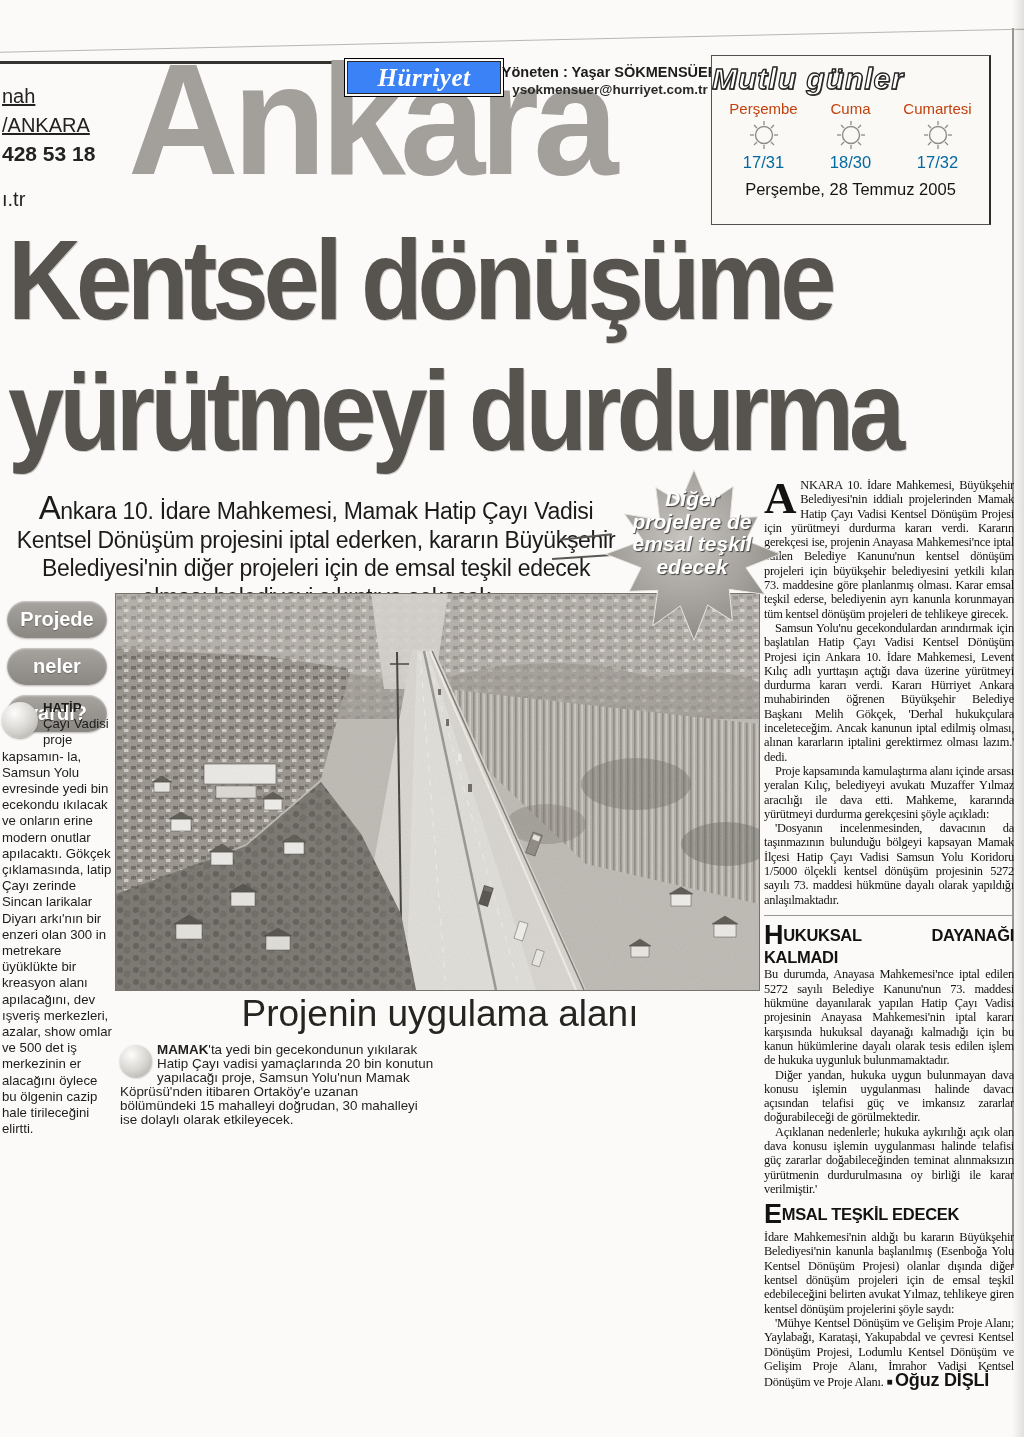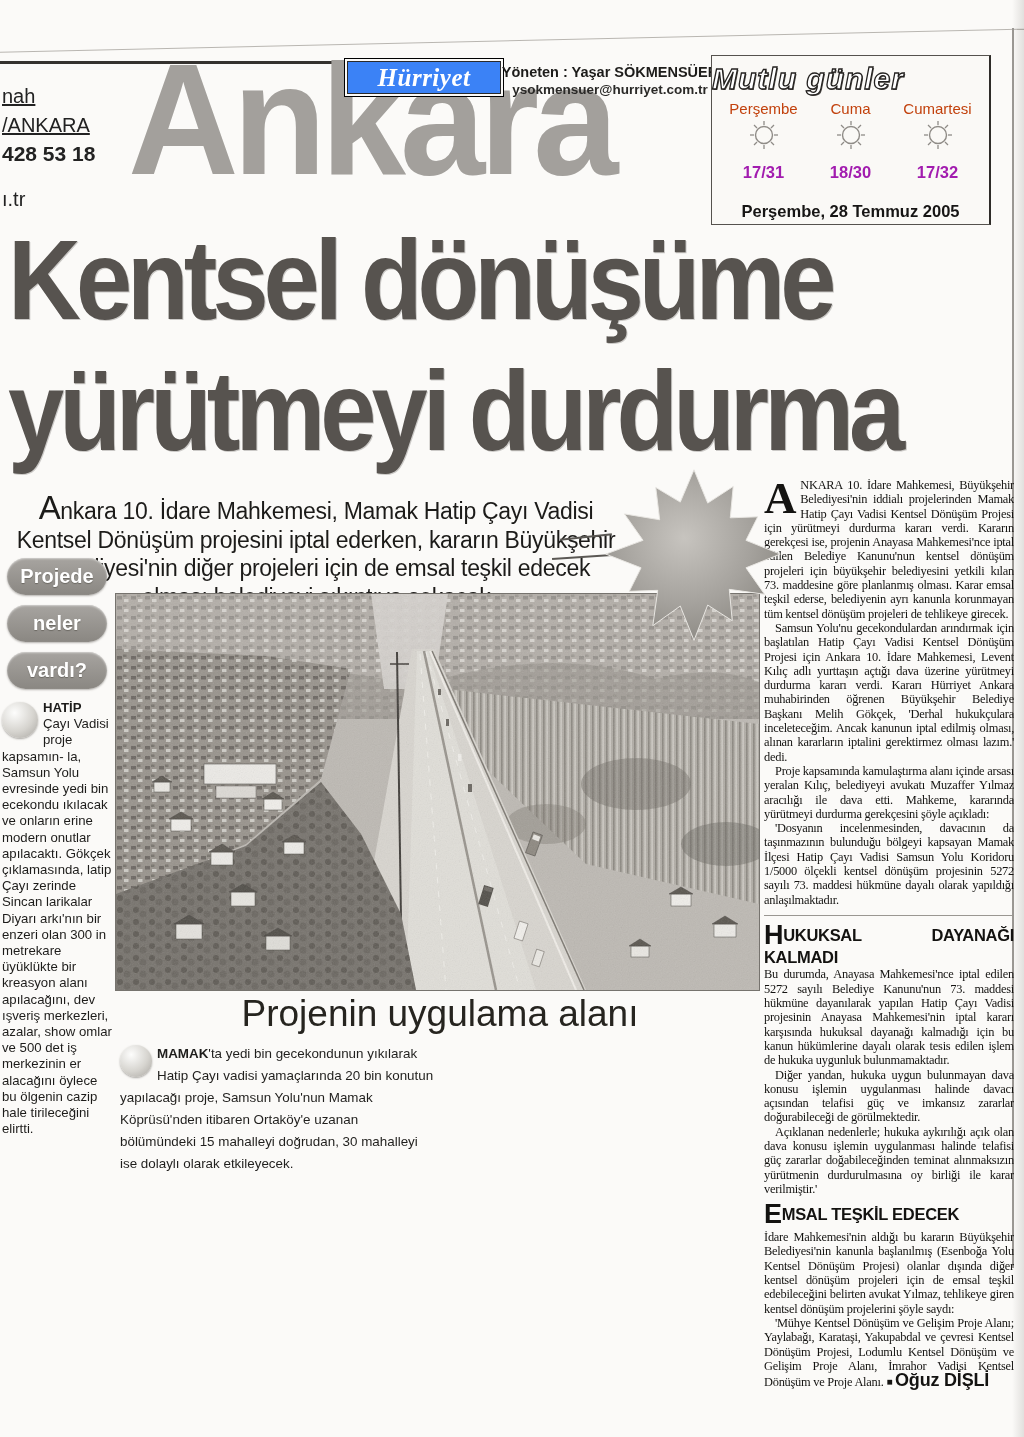--- a/index.html
+++ b/index.html
@@ -27,56 +27,56 @@
   .editor .who{font-size:14.5px;font-weight:bold;color:#1d1c1a;}
   .editor .mail{font-size:13.5px;font-weight:bold;color:#2a2927;margin-top:2px;}
   
   .weather{position:absolute;left:711px;top:55px;width:280px;height:170px;background:#faf9f6;
            border:1px solid #55524e;border-right:2px solid #2e2c29;padding-top:6px;box-sizing:border-box;}
   .weather .wtitle{text-align:left;font-size:30px;font-weight:bold;font-style:italic;color:#fff;
                    -webkit-text-stroke:1.3px #23211f;text-shadow:1px 1px 0 #55524e;letter-spacing:1px;}
   .wdays{display:flex;justify-content:space-around;margin-top:4px;padding:0 8px;}
   .wday{display:flex;flex-direction:column;align-items:center;width:80px;}
   .wday .dname{font-size:15px;font-weight:normal;color:#c2410c;}
-  .wday .temp{font-size:16.5px;font-weight:bold;color:#a21caf;margin-top:10px;}
-  .wdate{text-align:center;font-size:16.5px;font-weight:bold;color:#161514;margin-top:20px;}
+  .wday .temp{font-size:16.5px;font-weight:normal;color:#0369a1;margin-top:0;}
+  .wdate{text-align:center;font-size:16.5px;font-weight:normal;color:#161514;margin-top:8px;}
   
   .headline{position:absolute;left:8px;top:224px;width:1004px;font-weight:bold;color:#57534f;
             letter-spacing:-5px;line-height:1;transform:scaleY(1.12);transform-origin:top left;
             text-shadow:1px 1px 0 rgba(60,55,50,.25);}
   .headline .hl1{font-size:101px;}
   .headline .hl2{font-size:101px;margin-top:16px;}
   
   .lede{position:absolute;left:6px;top:497px;width:620px;text-align:center;font-size:23px;
         line-height:28.5px;color:#1c1b19;letter-spacing:-.3px;}
   .lede .init{font-size:33px;line-height:20px;}
   .lede-dash{position:absolute;height:2px;background:#5b5854;}
   
   .star-wrap{position:absolute;left:594px;top:462px;width:200px;height:192px;z-index:5;}
   .star-text{position:absolute;left:20px;top:26px;width:156px;text-align:center;color:#fff;
              font-weight:bold;font-style:italic;font-size:21px;line-height:22.5px;
              text-shadow:1px 1px 1px rgba(40,38,35,.8);}
   
-  .pills{position:absolute;left:7px;top:558px;width:100px;}
+  .pills{position:absolute;left:7px;top:601px;width:100px;}
   .pill{width:100px;height:37px;border-radius:19px;margin-bottom:10px;
         background:linear-gradient(#a7a4a0,#8a8782);display:flex;align-items:center;justify-content:center;
         box-shadow:inset 0 1px 2px rgba(255,255,255,.5), 0 1px 2px rgba(80,76,70,.4);}
   .pill span{color:#fff;font-weight:bold;font-size:20px;text-shadow:0 1px 1px #6b6862;}
   .side-text{position:absolute;left:2px;top:700px;width:110px;font-size:13.2px;line-height:16.2px;color:#1d1c1a;}
   .ball{float:left;width:36px;height:36px;border-radius:50%;margin:2px 5px 2px 0;
         background:radial-gradient(circle at 35% 30%,#fdfdfc,#d6d4cf 55%,#a8a5a0);
         box-shadow:0 1px 2px rgba(90,86,80,.5);}
   .ball.small{width:32px;height:32px;}
   
   .photo{position:absolute;left:115px;top:593px;width:643px;height:396px;border:1px solid #76736e;}
   
   .cap-title{position:absolute;left:120px;top:993px;width:640px;text-align:center;
              font-family:Liberation Sans, sans-serif;font-size:37px;color:#26241f;}
   .caption{position:absolute;left:120px;top:1043px;width:644px;display:flex;gap:16px;
-           font-size:13.4px;line-height:22px;color:#201f1d;}
+           font-size:13.4px;line-height:14px;color:#201f1d;}
   .caption .col{width:314px;}
   
   .article{position:absolute;left:764px;top:478px;width:250px;height:956px;overflow:hidden;
            font-family:"Liberation Serif",serif;font-size:12.4px;line-height:14.3px;
            letter-spacing:-.25px;text-align:justify;color:#141311;}
   .article p{margin:0;text-indent:11px;}
   .article p.first{text-indent:0;}
   .dropcap{float:left;font-size:45px;line-height:36px;font-weight:bold;padding:2px 4px 0 0;}
   .article h3{margin:5px 0 2px;font-family:"Liberation Sans",sans-serif;color:#131210;
               letter-spacing:-.3px;line-height:1;}
@@ -184,20 +184,26 @@
     <svg width="200" height="192" viewBox="-7 -12 204 192">
       <defs>
         <radialGradient id="starg" cx="45%" cy="40%" r="70%">
           <stop offset="0%" stop-color="#c7c4bf"></stop>
           <stop offset="55%" stop-color="#a5a29d"></stop>
           <stop offset="100%" stop-color="#85827c"></stop>
         </radialGradient>
       </defs>
       <polygon fill="url(#starg)" stroke="#e8e6e2" stroke-width="1" points="183,80 148,66 160,42 132,43 135,11 109,28 95,-6 81,27 56,12 60,45 24,39 43,66 5,80 41,94 29,118 58,117 53,153 81,133 95,168 109,132 134,148 131,116 167,121 148,94"></polygon>
     </svg>
+    <div class="star-text">
+      <div>Diğer</div>
+      <div>projelere de</div>
+      <div>emsal teşkil</div>
+      <div>edecek</div>
+    </div>
   </div>
 
   <div class="pills">
     <div class="pill">
         <span>Projede</span>
       </div>
     <div class="pill">
         <span>neler</span>
       </div>
     <div class="pill">

